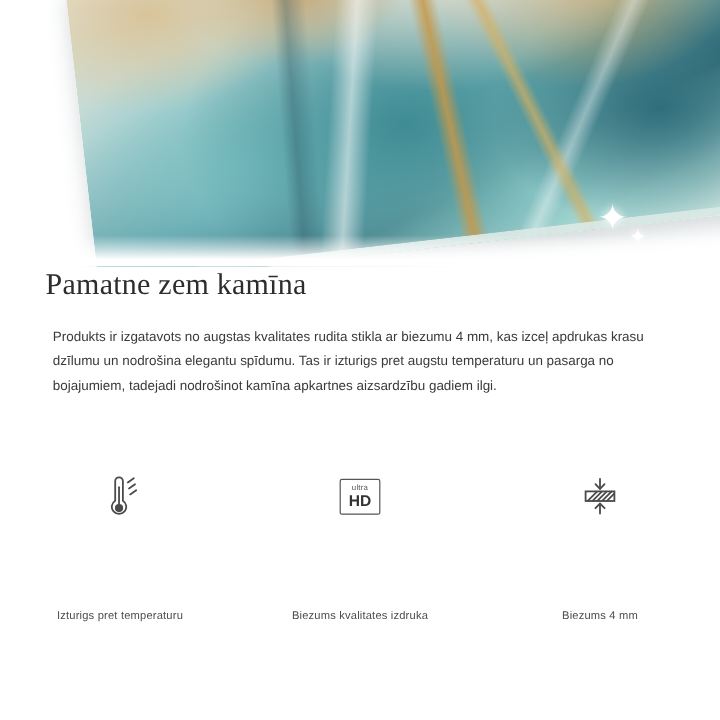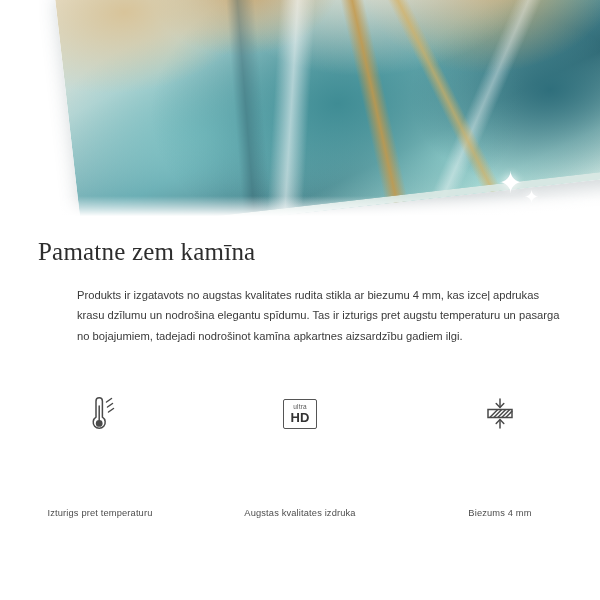--- a/index.html
+++ b/index.html
@@ -76,39 +76,38 @@
   .sparkle.s2 { left: 524px; top: 188px; font-size: 18px; }
   .hero-fade {
     position: absolute;
     left: 0; bottom: 0; width: 600px; height: 26px;
     background: linear-gradient(to bottom, rgba(255,255,255,0) 0%, #ffffff 78%);
   }
 
   
   .content {
     position: absolute;
-    left: 0; top: 222px;
+    left: 0; top: 208px;
     width: 600px;
   }
   .headline {
     font-family: "Liberation Serif", serif;
     font-size: 25px;
     line-height: 1.30;
     color: #2d2d2d;
     font-weight: 400;
     padding: 14px 38px 0 38px;
     letter-spacing: 0.2px;
   }
   .headline .line2 { display: block; }
   .body-copy {
-    padding: 16px 38px 0 60px;
+    padding: 16px 38px 0 44px;
     font-size: 11.2px;
     line-height: 1.85;
     color: #3a3a3a;
-    margin-left: 17px;
   }
 
   
   .features {
     position: absolute;
     left: 0; top: 392px;
     width: 600px;
     display: grid;
     grid-template-columns: repeat(3, 1fr);
     row-gap: 22px;
@@ -185,21 +184,21 @@
       <div class="feature-label">Izturigs pret temperaturu</div>
     </div>
 
     <div class="feature">
       <div class="feature-icon">
         <div class="hd-box">
           <span class="ultra">ultra</span>
           <span class="hd">HD</span>
         </div>
       </div>
-      <div class="feature-label">Augstas kvalitates izdruka</div>
+      <div class="feature-label">Biezums kvalitates izdruka</div>
     </div>
 
 
 
 
     <div class="feature">
       <div class="feature-icon">
         <svg width="40" height="36" viewBox="0 0 40 36" fill="none" stroke="#4a4a4a" stroke-width="1.5" stroke-linecap="round">
           <line x1="20" y1="3" x2="20" y2="11"></line>
           <polyline points="16.2,7.5 20,11.4 23.8,7.5"></polyline>

